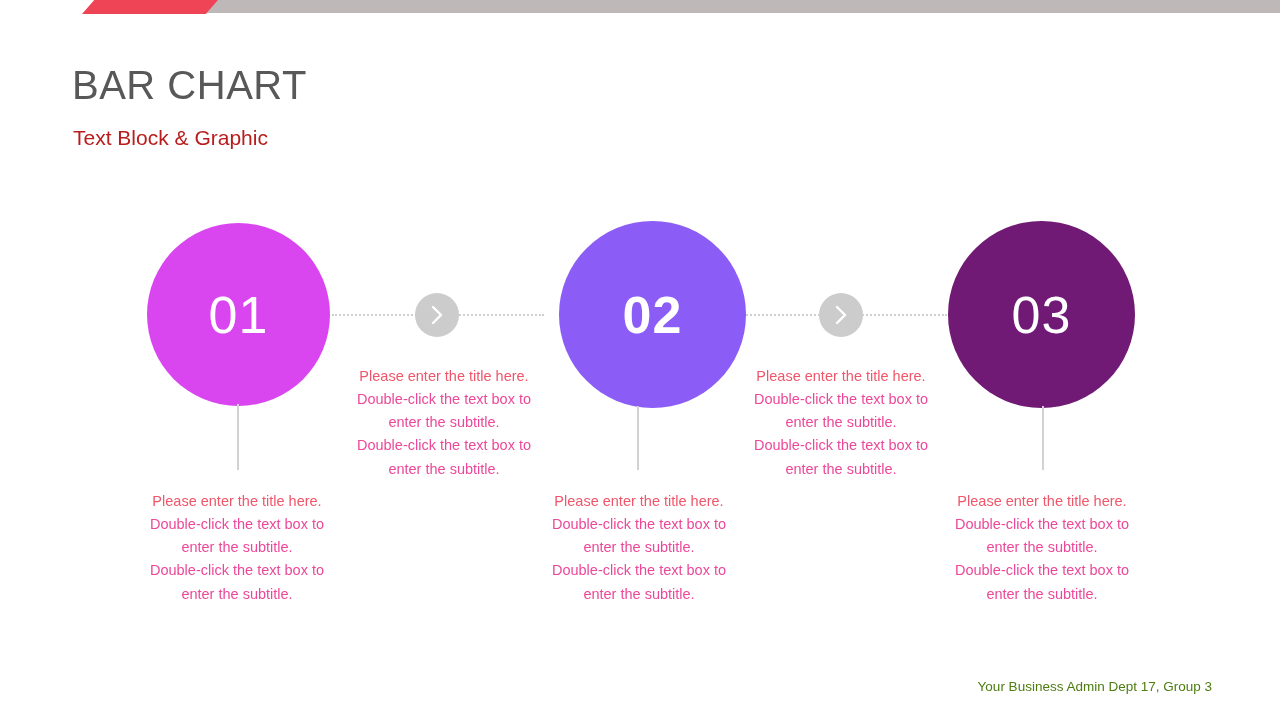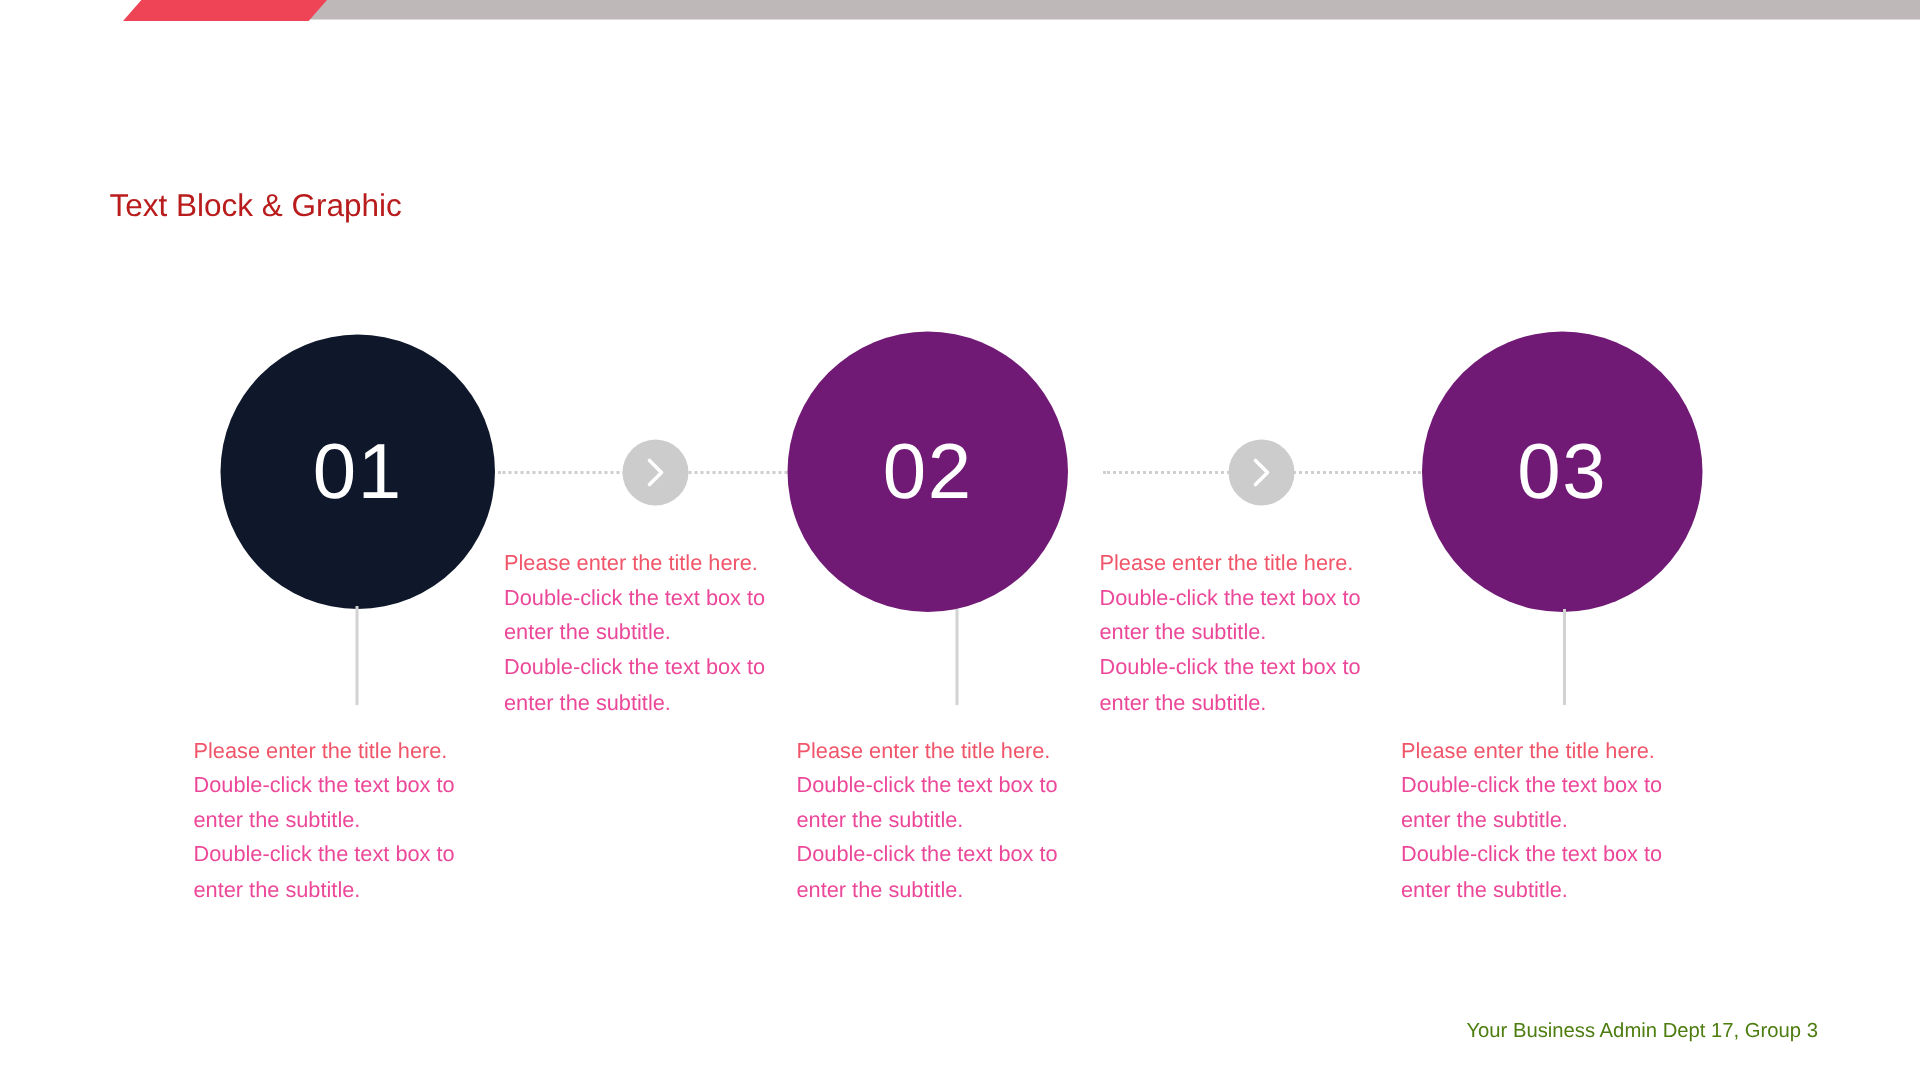--- a/index.html
+++ b/index.html
@@ -93,46 +93,47 @@
     display: flex;
     align-items: center;
     justify-content: center;
     color: #ffffff;
     font-size: 52px;
     font-weight: 400;
     letter-spacing: 1px;
   }
   .num-circle.c1 {
     left: 147px; top: 223px; width: 183px; height: 183px;
-    background: #0f172a;
+    background: #d946ef;
   }
   .num-circle.c2 {
-    left: 525px; top: 221px; width: 187px; height: 187px;
-    background: #701a75;
+    left: 559px; top: 221px; width: 187px; height: 187px;
+    background: #8b5cf6;
+    font-weight: bold;
   }
   .num-circle.c3 {
     left: 948px; top: 221px; width: 187px; height: 187px;
     background: #701a75;
   }
 
   
   .stem {
     position: absolute;
     width: 2px;
     background: #d2d2d2;
   }
   .stem.s1 { left: 237px; top: 404px; height: 66px; }
   .stem.s2 { left: 637px; top: 406px; height: 64px; }
   .stem.s3 { left: 1042px; top: 406px; height: 64px; }
 
   
   .textblock {
     position: absolute;
     width: 216px;
-    text-align: left;
+    text-align: center;
   }
   .tb-title {
     font-size: 14.5px;
     color: #f0556a;
     line-height: 23px;
     margin: 0;
   }
   .tb-body {
     font-size: 14.5px;
     color: #ec4899;
@@ -163,20 +164,21 @@
   }
 </style>
 </head>
 <body>
 
 <div class="slide">
 
   <div class="topbar-gray"></div>
   <div class="topbar-red"></div>
 
+  <div class="title">BAR CHART</div>
   <div class="subtitle">Text Block &amp; Graphic</div>
 
   <div class="dotline one"></div>
   <div class="dotline two"></div>
 
   <div class="arrow-chip one">
     <span>
       <svg width="16" height="22" viewBox="0 0 16 22" aria-hidden="true">
         <polyline points="4,3 12,11 4,19" fill="none" stroke="#ffffff" stroke-width="2.4" stroke-linecap="round" stroke-linejoin="round"></polyline>
       </svg>

